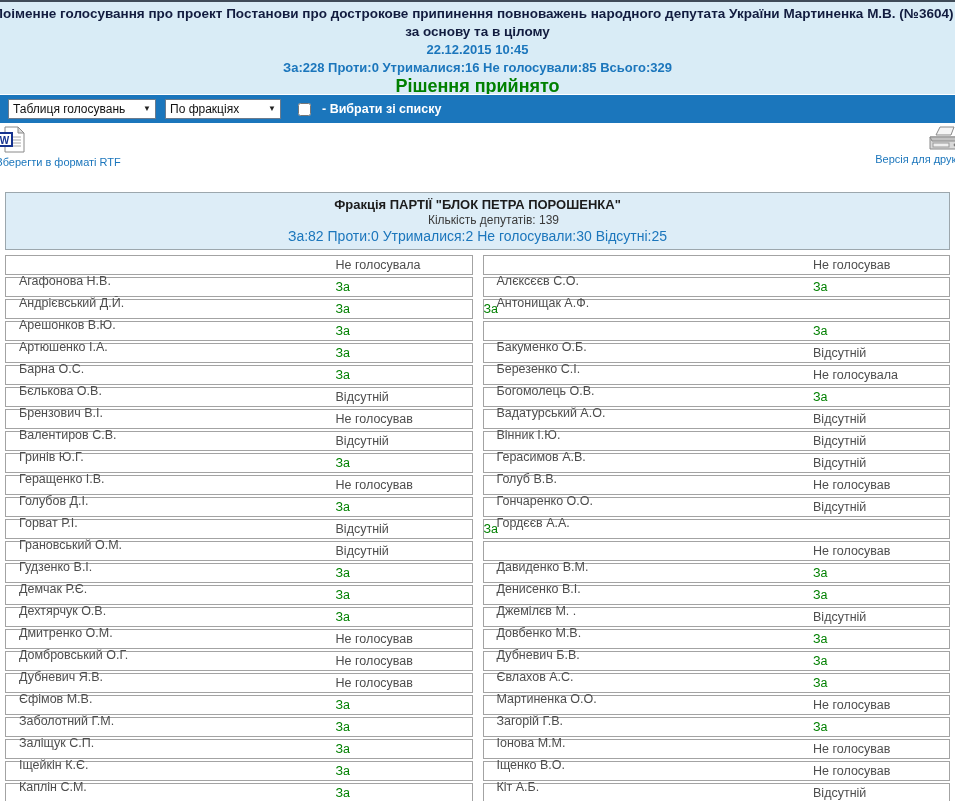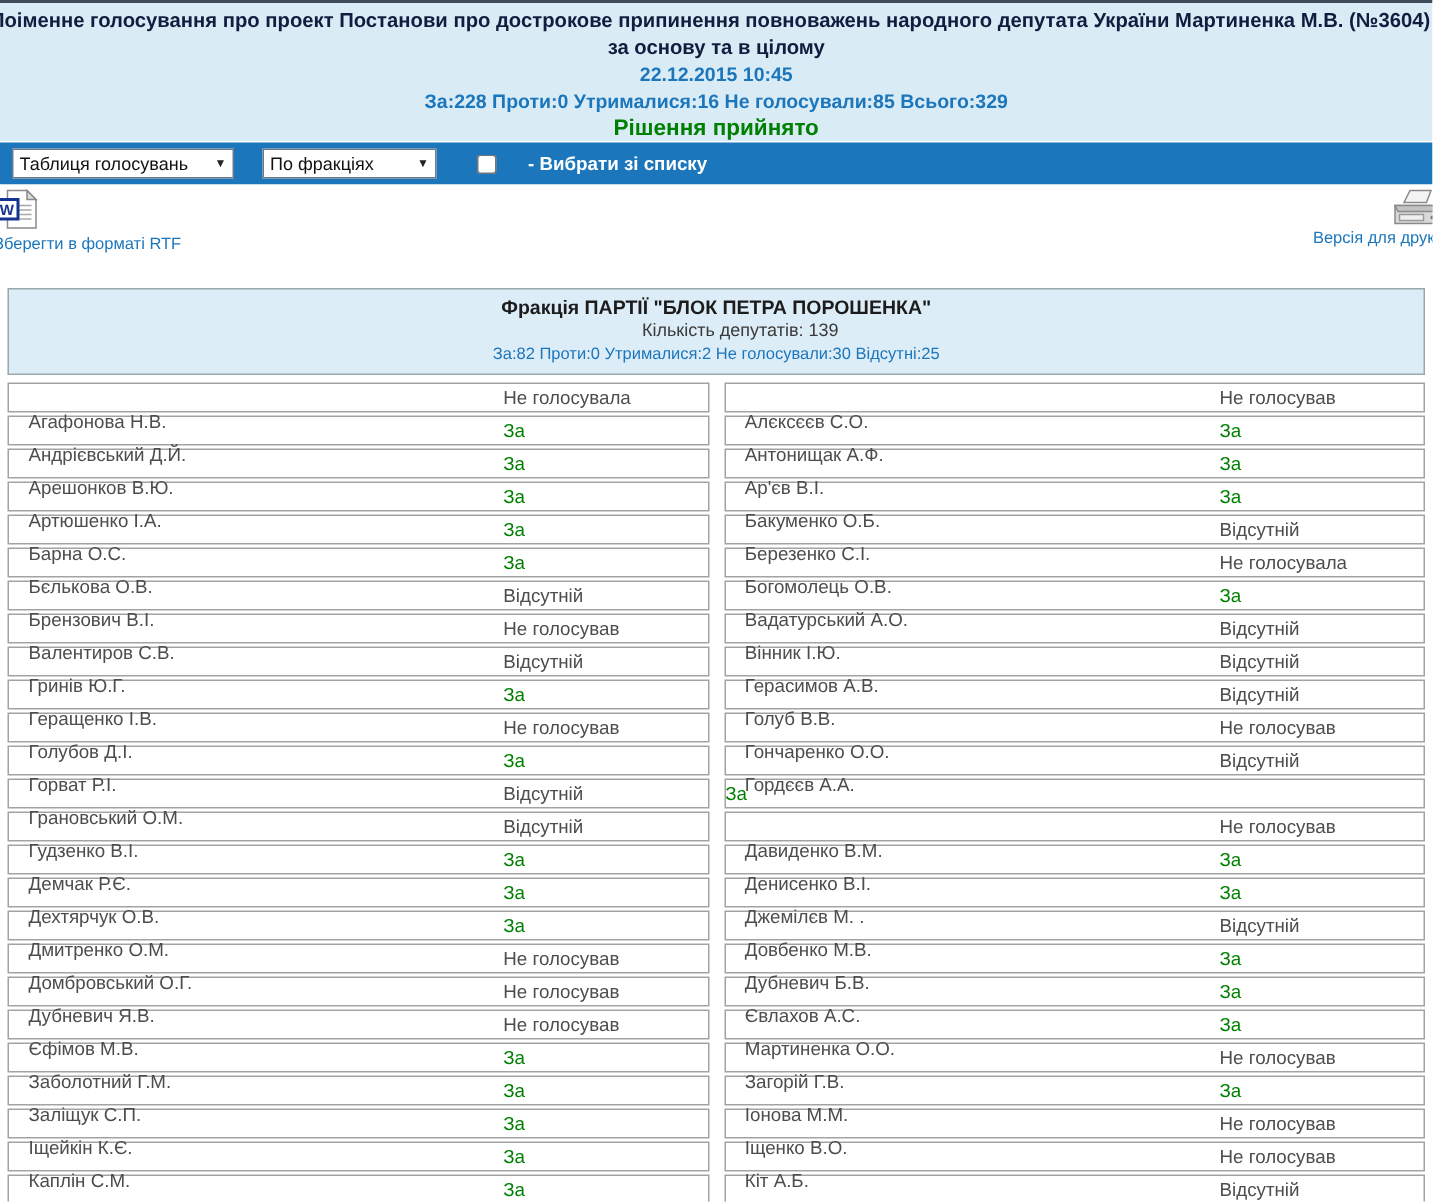--- a/index.html
+++ b/index.html
@@ -15,25 +15,25 @@
     box-sizing:content-box;
   }
   .title-clip{overflow:hidden;width:955px;}
   .title-line1{
     display:inline-block;white-space:nowrap;position:relative;left:50%;
     transform:translateX(-50%);
     font-size:13.5px;font-weight:bold;color:#121c3f;line-height:19px;
   }
   .title-line2{font-size:13.5px;font-weight:bold;color:#121c3f;line-height:18px;}
   .meta-date,.meta-totals{font-size:13px;font-weight:bold;color:#1b76bc;line-height:18px;}
-  .result-line{font-size:15px;font-weight:bold;color:#008000;line-height:18px;}
+  .result-line{font-size:18px;font-weight:bold;color:#008000;line-height:18px;}
   
   .toolbar{
     margin-top:1px;height:28px;background:#1b76bc;
-    display:flex;align-items:center;padding-left:8px;gap:19px;
+    display:flex;align-items:center;padding-left:8px;gap:9px;
   }
   .select-wrap{position:relative;display:inline-block;}
   .select-wrap select{
     appearance:none;-webkit-appearance:none;
     height:20px;font-size:12px;font-family:"Liberation Sans",sans-serif;
     background:#ffffff;border:1px solid #6b7b8d;border-radius:0;
     padding:1px 18px 1px 4px;color:#111;
   }
   .sel-1 select{width:148px;}
   .sel-2 select{width:116px;}
@@ -50,21 +50,21 @@
   .rtf-action{left:-4px;text-align:left;}
   .print-action{right:-7px;text-align:right;}
   .print-action svg{display:block;margin-left:auto;}
   
   .fraction-block{
     margin:0 5px;border:1px solid #9ca7ad;background:#ddedf7;
     text-align:center;padding:4px 0 5px;
   }
   .fraction-name{font-size:13px;font-weight:bold;color:#1c1c1c;line-height:15px;}
   .fraction-count{font-size:12px;color:#3a3a3a;line-height:15px;margin-top:1px;padding-left:32px;}
-  .fraction-totals{font-size:11px;color:#1b76bc;line-height:15px;margin-top:1px;}
+  .fraction-totals{font-size:14px;color:#1b76bc;line-height:15px;margin-top:1px;}
   
   .tables{display:flex;gap:10px;margin:5px 5px 0;}
   .vote-col{flex:1;min-width:0;}
   .vote-row{
     height:18px;border:1px solid #a3a3a3;margin-bottom:2px;background:#fff;
     display:flex;align-items:center;font-size:12.5px;color:#4d4d4d;
   }
   .deputy-name{padding-left:13px;flex:0 0 68%;white-space:nowrap;overflow:hidden;margin-top:32px;}
   .vote-value{white-space:nowrap;}
   .vote-yes{color:#008000;}
@@ -237,21 +237,20 @@
   <div class="vote-col">
       <div class="vote-row">
         <span class="deputy-name">Алєксєєв С.О.</span>
         <span class="vote-value">Не голосував</span>
       </div>
       <div class="vote-row">
         <span class="deputy-name">Антонищак А.Ф.</span>
         <span class="vote-value vote-yes">За</span>
       </div>
       <div class="vote-row">
-        <span class="deputy-name">Ар'єв В.І.</span>
         <span class="vote-value vote-yes">За</span>
       </div>
       <div class="vote-row">
         <span class="deputy-name">Бакуменко О.Б.</span>
         <span class="vote-value vote-yes">За</span>
       </div>
       <div class="vote-row">
         <span class="deputy-name">Березенко С.І.</span>
         <span class="vote-value">Відсутній</span>
       </div>

